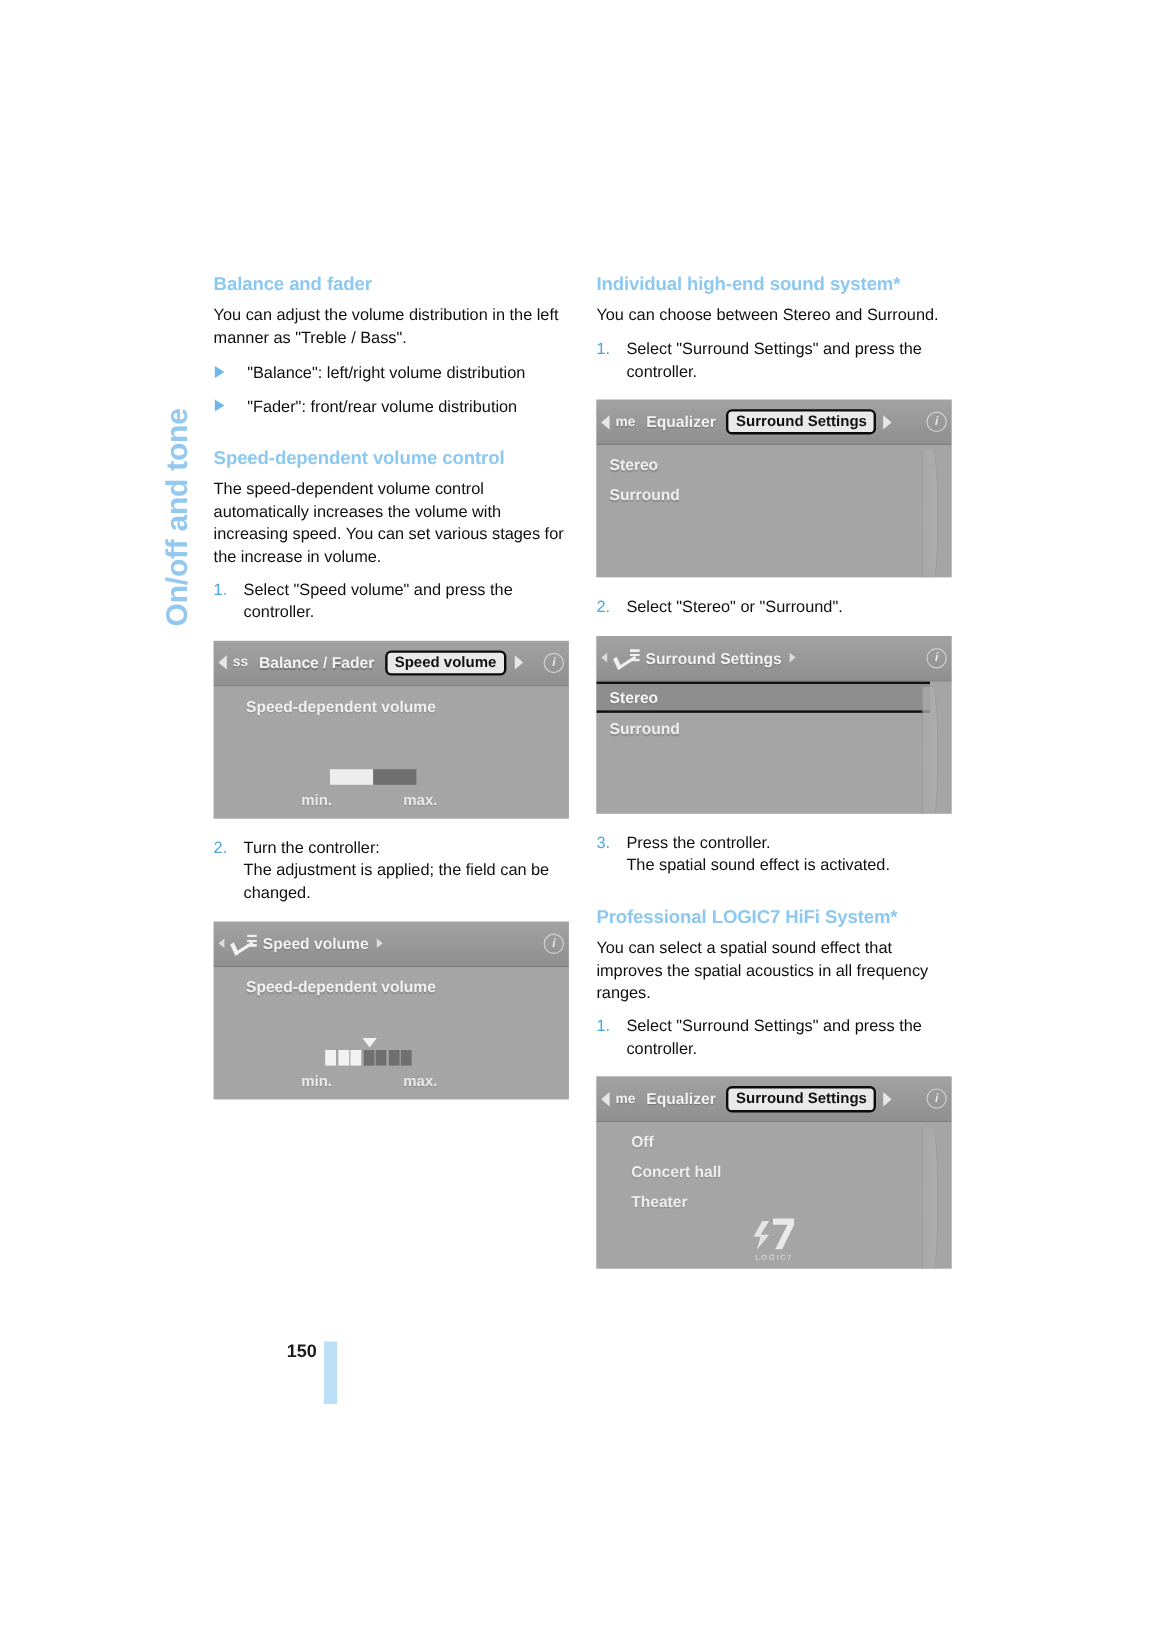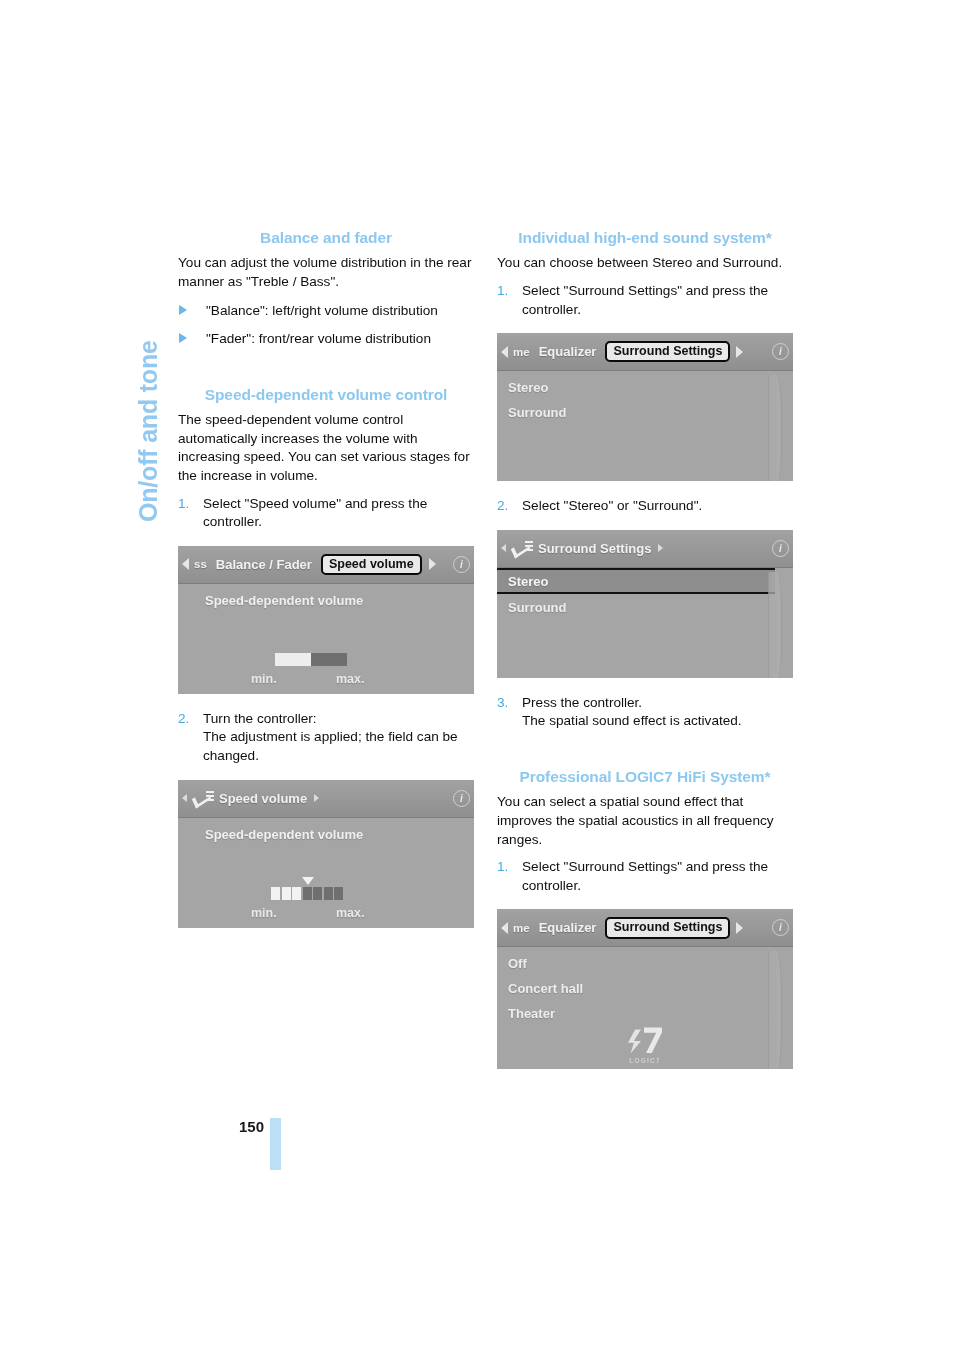--- a/index.html
+++ b/index.html
@@ -53,23 +53,22 @@
   #col-left  { left: 178px; }
   #col-right { left: 497px; }
 
   h2.sec-title {
     font-size: 15.5px;
     font-weight: bold;
     color: #8cc8ef;
     margin: 0 0 7px 0;
     letter-spacing: -0.1px;
     line-height: 1.25;
-    text-align: center;
-  }
-  h2.sec-title.gap-top { margin-top: 36px; }
+  }
+  h2.sec-title.gap-top { margin-top: 24px; }
 
   p.body {
     font-size: 13.6px;
     color: #0f0f0f;
     margin: 0 0 2px 0;
     line-height: 1.37;
   }
 
   
   ul.tri-list {
@@ -387,21 +386,21 @@
 
 <div id="page">
 
   <div id="chapter-tab">
     <div class="vtitle">On/off and tone</div>
   </div>
 
   <div class="column" id="col-left">
 
     <h2 class="sec-title">Balance and fader</h2>
-    <p class="body">You can adjust the volume distribution in the rear manner as "Treble / Bass".</p>
+    <p class="body">You can adjust the volume distribution in the left manner as "Treble / Bass".</p>
 
     <ul class="tri-list">
       <li>
         <span class="tri"></span>
         <span>"Balance": left/right volume distribution</span>
       </li>
       <li>
         <span class="tri"></span>
         <span>"Fader": front/rear volume distribution</span>
       </li>
@@ -560,21 +559,21 @@
       <div class="hdr">
         <span class="arrow-left-solid"></span>
         <span class="hdr-text small" style="margin-left:5px;">me</span>
         <span class="hdr-sep"></span>
         <span class="hdr-text">Equalizer</span>
         <span class="hdr-sep"></span>
         <span class="hdr-chip">Surround Settings</span>
         <span class="arrow-right-solid" style="margin-left:6px;"></span>
         <span class="info-icon">i</span>
       </div>
-      <div class="body-area" style="height:133px;">
+      <div class="body-area" style="height:133px;padding-left:18px;">
         <div class="scr-scroll bowed"></div>
         <div class="list-row" style="padding-top:9px;">Off</div>
         <div class="list-row">Concert hall</div>
         <div class="list-row">Theater</div>
         <div class="logic7-logo">
           <div class="logic7-mark"></div>
           <div class="logic7-word">LOGIC7</div>
         </div>
       </div>
 

